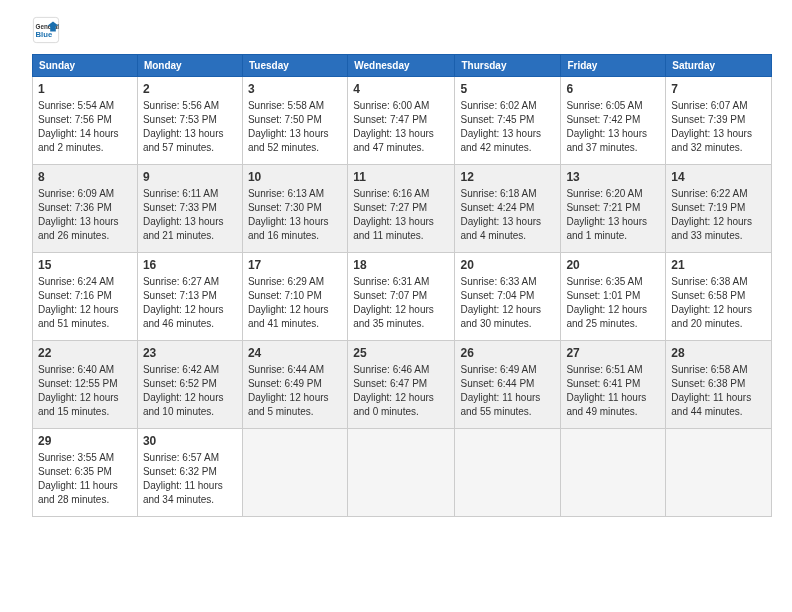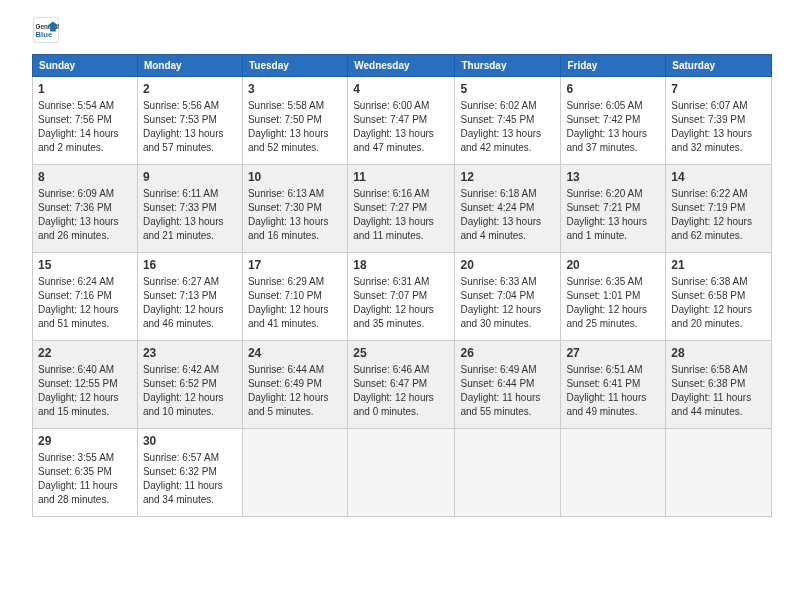--- a/index.html
+++ b/index.html
@@ -219,21 +219,21 @@
             <div>Sunrise: 6:20 AM</div>
             <div>Sunset: 7:21 PM</div>
             <div>Daylight: 13 hours</div>
             <div>and 1 minute.</div>
           </td>
           <td>
             <span class="day-num">14</span>
             <div>Sunrise: 6:22 AM</div>
             <div>Sunset: 7:19 PM</div>
             <div>Daylight: 12 hours</div>
-            <div>and 62 minutes.</div>
+            <div>and 33 minutes.</div>
           </td>
         </tr>
         <tr>
           <td>
             <span class="day-num">15</span>
             <div>Sunrise: 6:24 AM</div>
             <div>Sunset: 7:16 PM</div>
             <div>Daylight: 12 hours</div>
             <div>and 51 minutes.</div>
           </td>

